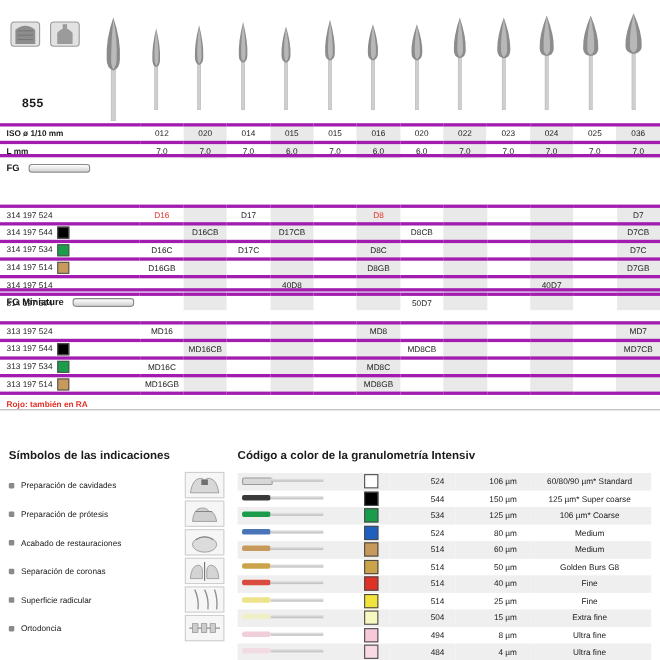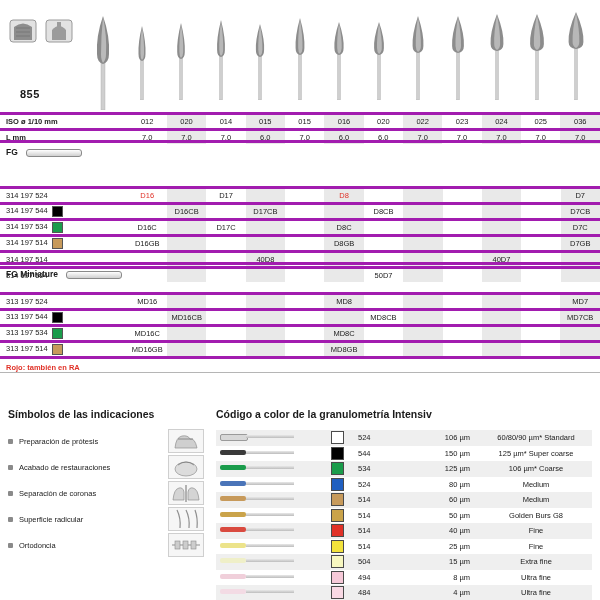--- a/index.html
+++ b/index.html
@@ -44,21 +44,21 @@
 
   .indrow{display:flex;align-items:center;height:26px;font-size:7.5px;}
   .bullet{width:5px;height:5px;background:#8a8a8a;border-radius:1px;margin-right:6px;flex:0 0 auto;}
   .indtext{flex:1 1 auto;}
   .indpic{width:34px;height:22px;border:1px solid #cfcfcf;background:#f6f6f6;flex:0 0 auto;}
 
   .ctab{width:376px;border-collapse:collapse;font-size:7.5px;}
   .ctab td{height:15.5px;padding:0 4px;vertical-align:middle;}
   .ctab .c-bur{width:96px;}
   .ctab .c-chip{width:26px;text-align:center;}
-  .ctab .c-code{width:46px;padding-right:10px;}
+  .ctab .c-code{width:46px;text-align:right;padding-right:10px;}
   .ctab .c-mic{width:52px;text-align:right;padding-right:12px;}
   .ctab .c-name{text-align:center;padding-right:6px;}
   .chip{display:inline-block;width:11px;height:11px;border:1px solid #4a4a4a;vertical-align:middle;}
   .rowalt{background:#efefef;}
   .minibur{display:inline-block;height:7px;width:74px;position:relative;}
   .minibur i{position:absolute;left:0;top:1px;height:5px;width:26px;border-radius:2px;display:block;}
   .minibur b{position:absolute;right:0;top:2px;height:3px;width:48px;background:linear-gradient(180deg,#e8e8e8,#bdbdbd);display:block;}
 </style>
 </head>
 <body>
@@ -417,20 +417,30 @@
     </table>
 
   <div style="position:absolute;left:0;top:372px;width:600px;border-top:1px solid #b5b5b5;"></div>
 
   <div class="bottom">
 
     <div class="leftpanel">
       <div class="panel-title">Símbolos de las indicaciones</div>
       <div style="height:8px"></div>
 
+      <div class="indrow">
+        <span class="bullet"></span>
+        <span class="indtext">Preparación de cavidades</span>
+        <span class="indpic">
+          <svg width="34" height="22" viewBox="0 0 34 22">
+              <path d="M4 18 Q6 6 12 5 Q17 4 17 9 Q17 4 22 5 Q28 6 30 18 Z" fill="#d8d8d8" stroke="#8f8f8f" stroke-width="0.7"></path>
+              <path d="M14 6 L20 6 L20 11 L14 11 Z" fill="#6f6f6f"></path>
+            </svg>
+        </span>
+      </div>
 
       <div class="indrow">
         <span class="bullet"></span>
         <span class="indtext">Preparación de prótesis</span>
         <span class="indpic">
           <svg width="34" height="22" viewBox="0 0 34 22">
               <path d="M6 18 Q7 7 13 6 Q19 5 21 9 Q26 8 28 18 Z" fill="#cfcfcf" stroke="#8f8f8f" stroke-width="0.7"></path>
               <path d="M9 9 L24 9" stroke="#7a7a7a" stroke-width="0.8"></path>
             </svg>
         </span>

